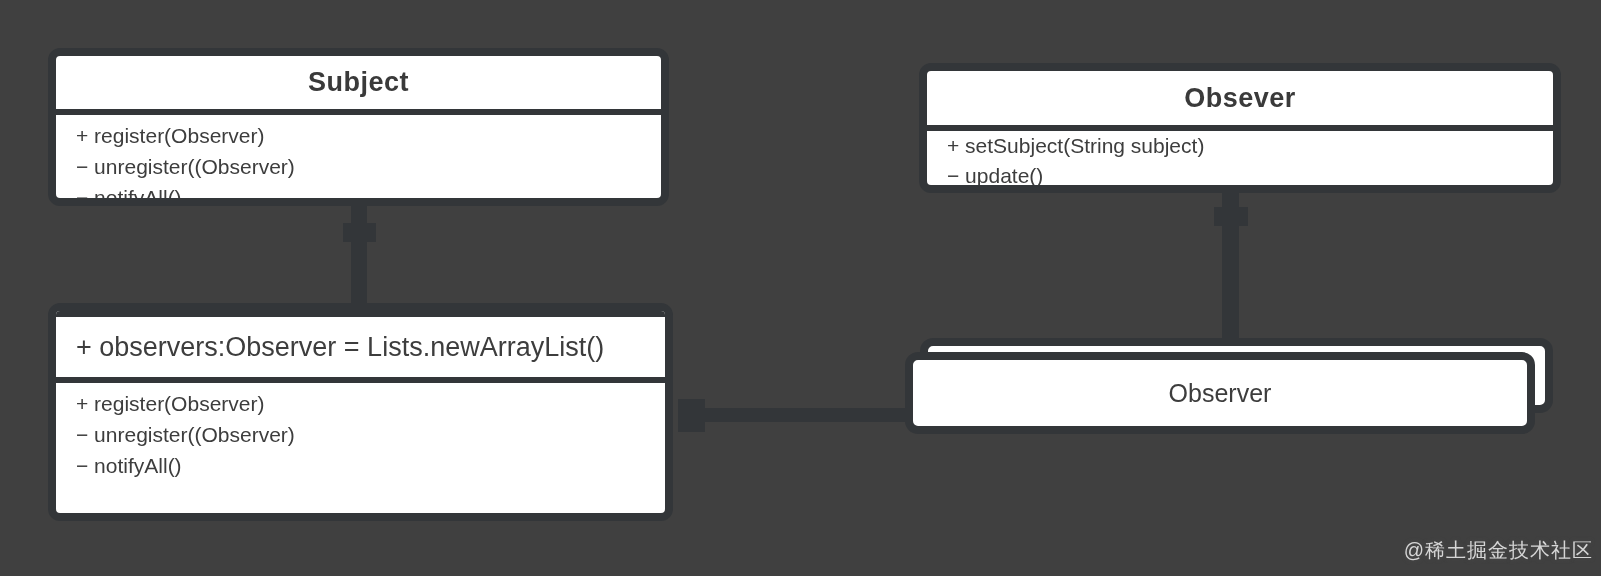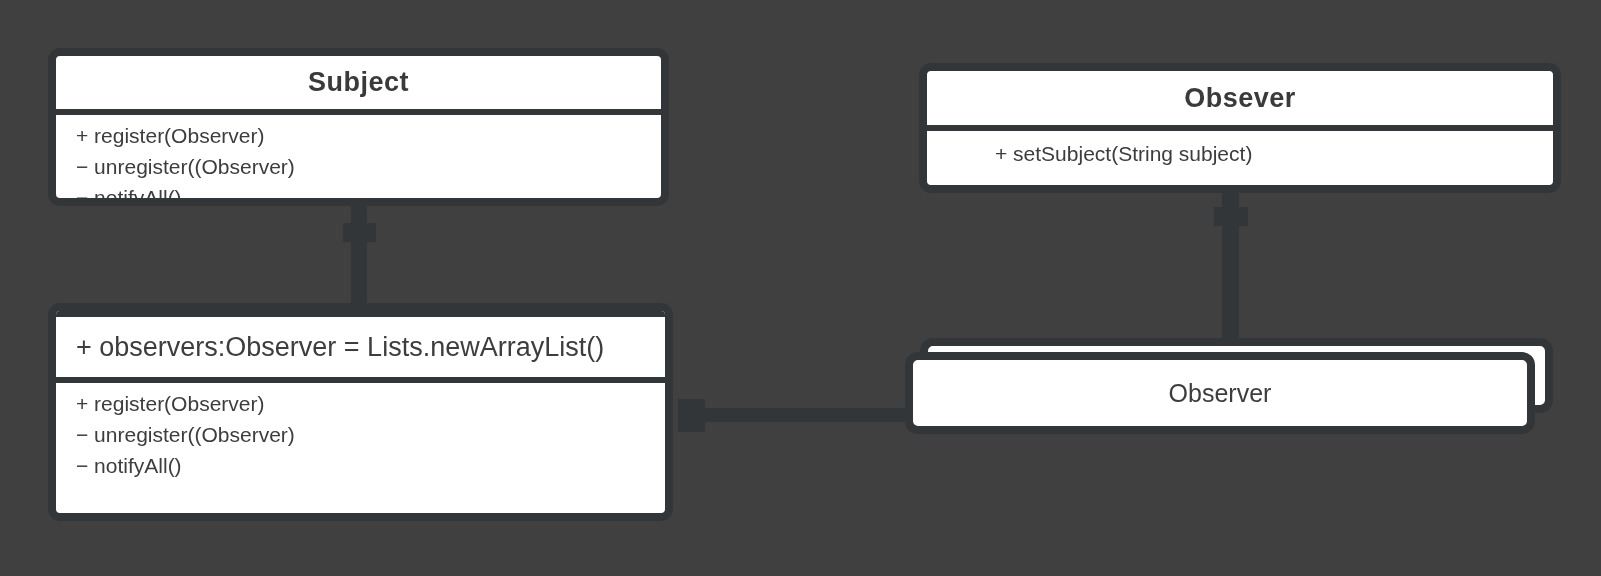--- a/index.html
+++ b/index.html
@@ -19,21 +19,21 @@
   .members { font-size:21px; color:#3d3d3d; line-height:31px; padding:5px 10px 0 20px; white-space:nowrap; }
   .member-line { height:31px; }
 
   
   .box-subject { left:48px; top:48px; width:621px; height:158px; }
   .box-subject .uml-title { height:53px; }
 
   
   .box-obsever { left:919px; top:63px; width:642px; height:130px; }
   .box-obsever .uml-title { height:54px; }
-  .box-obsever .members { padding-top:8px; line-height:30px;margin-left:48px; }
+  .box-obsever .members { padding-top:0; line-height:30px; }
   .box-obsever .member-line { height:30px; }
 
   
   .box-class { left:48px; top:303px; width:625px; height:218px; }
   .box-class .uml-title { height:56px; }
   .box-class .fields { font-size:27px; color:#3d3d3d; height:60px; display:flex; align-items:center; padding-left:20px; white-space:nowrap; }
 
   
   .obs-card-back {
     position:absolute; left:920px; top:338px; width:633px; height:75px;
@@ -74,20 +74,21 @@
       <div class="member-line">− unregister((Observer)</div>
       <div class="member-line">− notifyAll()</div>
     </div>
   </div>
 
   <div class="uml-box box-obsever">
     <div class="uml-title">Obsever</div>
     <div class="divider"></div>
     <div class="members">
       <div class="member-line">+ setSubject(String subject)</div>
+      <div class="member-line">− update()</div>
     </div>
   </div>
 
   <div class="uml-box box-class">
     <div class="divider"></div>
     <div class="fields">
       <span>+ observers:Observer = Lists.newArrayList()</span>
     </div>
     <div class="divider"></div>
     <div class="members">
@@ -104,14 +105,15 @@
 
   <div class="arrow-part arrow-left-shaft"></div>
   <div class="arrow-part arrow-left-head"></div>
 
   <div class="arrow-part arrow-right-shaft"></div>
   <div class="arrow-part arrow-right-head"></div>
 
   <div class="arrow-part arrow-h-shaft"></div>
   <div class="arrow-part arrow-h-head"></div>
 
+  <div class="watermark">@稀土掘金技术社区</div>
 
 </div>
 
 </body></html>

